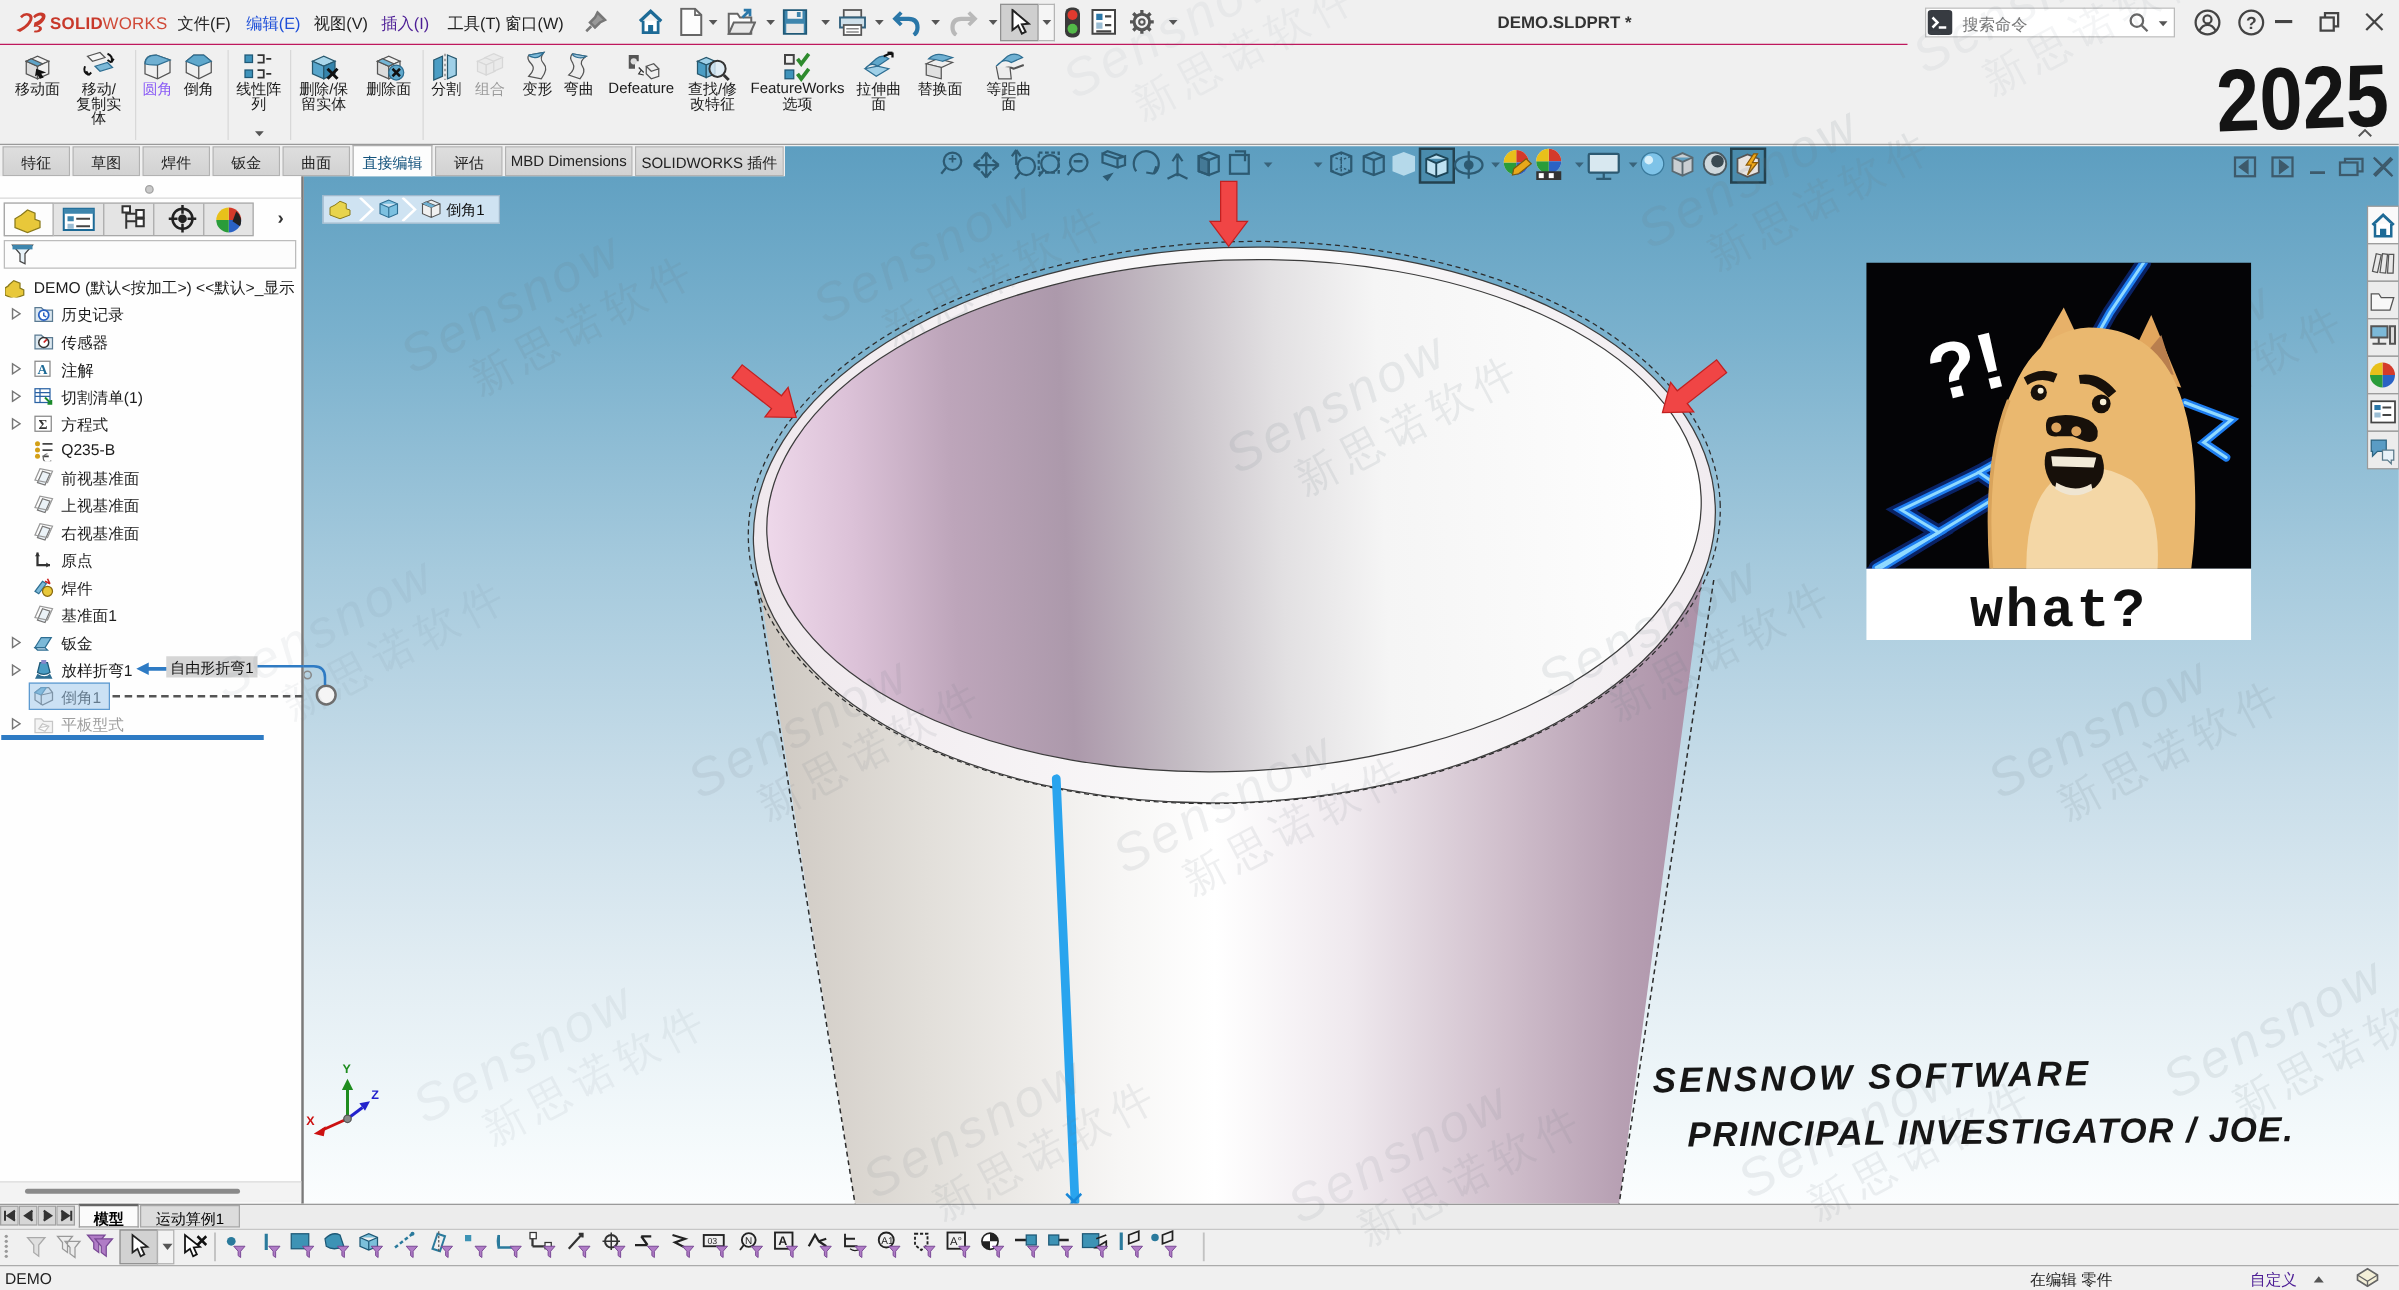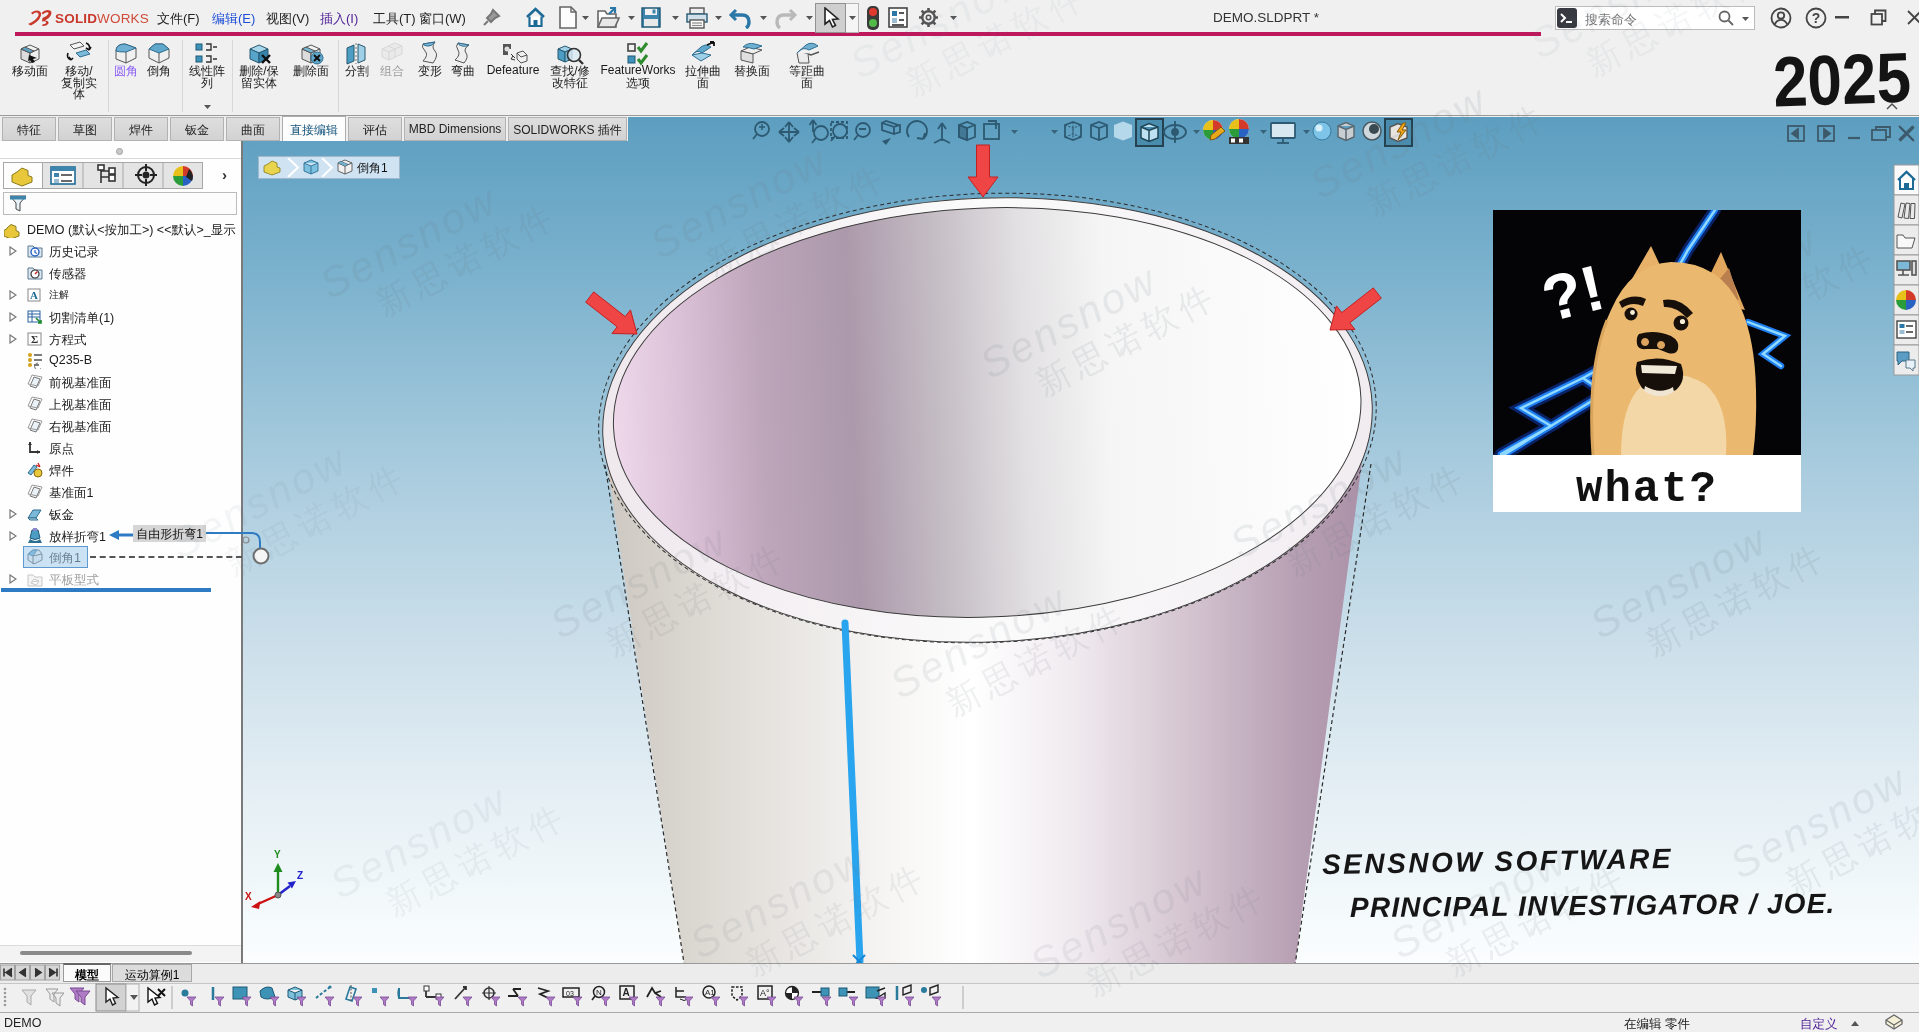--- a/index.html
+++ b/index.html
@@ -1,21 +1,21 @@
 <!DOCTYPE html>
 <html><head><meta charset="utf-8">
 <style>
 *{margin:0;padding:0;box-sizing:border-box}
 html,body{width:1919px;height:1032px;overflow:hidden;font-family:"Liberation Sans",sans-serif;background:#f0f0f0}
 .a{position:absolute}
 .txt{white-space:nowrap}
 </style></head>
 <body>
 
-<div class="a" style="left:15px;top:0;width:1526px;height:36px;background:#f0f0f0;border-bottom:4px solid #be185d">
+<div class="a" style="left:0;top:0;width:1526px;height:36px;background:#f0f0f0;border-bottom:1px solid #be185d">
 <svg class="a" style="left:12px;top:8px" width="130" height="20" viewBox="0 0 130 20">
 <g fill="#c8392b">
         <path d="M1 16 Q9 13 11.5 7.5 Q12 5 10 4.5 Q7.5 4 5.5 6.5 L4 5 Q7.5 1.5 11.5 2.8 Q15 4 13.8 8 Q12 13.5 4 17.5 Z"></path>
 <path d="M15.5 10 Q20 8.5 21.5 5.8 Q21.5 3.8 19 4.5 Q17 5.2 15.8 6.5 L14.5 5 Q18 1.5 22 2.2 Q25.5 3 24 7 Q22 11 18 12.5 Q22 12.5 21.5 15.5 Q20 18.5 15 17.8 L15.7 16.3 Q19 16.5 19.2 14.5 Q19.2 12.5 15 13.5 Z"></path>
       </g>
 <text x="28" y="15" font-size="13.5" font-weight="bold" fill="#c8392b" letter-spacing="0.2">SOLID</text>
 <text x="70" y="15" font-size="13.5" fill="#d04a38" letter-spacing="0.2">WORKS</text>
     </svg>
 <div class="a txt" style="left:142px;top:10px;font-size:13px;color:#222">文件(F)</div>
 <div class="a txt" style="left:197px;top:10px;font-size:13px;color:#1d4ed8">编辑(E)</div>
@@ -109,21 +109,21 @@
         <circle cx="11.5" cy="11.5" r="6.2" stroke-width="2.4"></circle>
         <circle cx="11.5" cy="11.5" r="2.2" stroke-width="1.6"></circle>
         <g stroke-width="2.6">
           <path d="M11.5 2 V5 M11.5 18 V21 M2 11.5 H5 M18 11.5 H21 M4.6 4.6 L6.8 6.8 M16.2 16.2 L18.4 18.4 M4.6 18.4 L6.8 16.2 M16.2 6.8 L18.4 4.6"></path>
         </g>
       </g>
     </svg>
 <svg class="a" style="left:934px;top:15px" width="9" height="6" viewBox="0 0 9 6">
       <path d="M1 1 L4.5 5 L8 1 Z" fill="#555"></path>
     </svg>
-<div class="a txt" style="left:1198px;top:10px;font-size:13.5px;font-weight:normal;color:#333">DEMO.SLDPRT *</div>
+<div class="a txt" style="left:1198px;top:10px;font-size:13.5px;font-weight:bold;color:#333">DEMO.SLDPRT *</div>
 <div class="a" style="left:1540px;top:6px;width:200px;height:24px;background:#fff;border:1px solid #bbb"></div>
 <svg class="a" style="left:1542px;top:8px" width="20" height="20" viewBox="0 0 20 20">
       <rect width="20" height="20" rx="3" fill="#373b41"></rect>
       <path d="M4 6 L8 10 L4 14" stroke="#fff" stroke-width="2" fill="none"></path>
       <line x1="9" y1="14" x2="15" y2="14" stroke="#fff" stroke-width="2"></line>
     </svg>
 <div class="a txt" style="left:1570px;top:11px;font-size:13px;color:#777">搜索命令</div>
 <svg class="a" style="left:1702px;top:9px" width="18" height="18" viewBox="0 0 18 18">
       <circle cx="7.5" cy="7.5" r="5" fill="none" stroke="#666" stroke-width="1.8"></circle>
       <line x1="11.5" y1="11.5" x2="16" y2="16" stroke="#666" stroke-width="1.8"></line>
@@ -703,21 +703,21 @@
     <path d="M9 10 l2.5 -2.5" stroke="#c22" stroke-width="1.4"></path>
   </svg>
 <div class="a txt" style="left:49px;top:266px;font-size:12.5px;color:#1c1c1c">传感器</div>
 <svg class="a" style="left:9px;top:290px" width="8" height="10" viewBox="0 0 8 10">
     <path d="M1 1 L7 5 L1 9 Z" fill="none" stroke="#777" stroke-width="1.2"></path>
   </svg>
 <svg class="a" style="left:26px;top:286px" width="18" height="18" viewBox="0 0 18 18">
     <rect x="2" y="3" width="12" height="12" fill="#fff" stroke="#888"></rect>
     <text x="8" y="13" font-size="11" font-weight="bold" fill="#1d6a96" text-anchor="middle" font-family="Liberation Serif">A</text>
   </svg>
-<div class="a txt" style="left:49px;top:288px;font-size:10px;color:#1c1c1c">注解</div>
+<div class="a txt" style="left:49px;top:288px;font-size:13px;color:#1c1c1c">注解</div>
 <svg class="a" style="left:9px;top:312px" width="8" height="10" viewBox="0 0 8 10">
     <path d="M1 1 L7 5 L1 9 Z" fill="none" stroke="#777" stroke-width="1.2"></path>
   </svg>
 <svg class="a" style="left:26px;top:308px" width="18" height="18" viewBox="0 0 18 18">
     <rect x="2" y="3" width="12" height="11" fill="#fff" stroke="#2a62a4"></rect>
     <path d="M2 6 h12 M2 9 h12 M6 3 v11" stroke="#2a62a4"></path>
     <path d="M10 10 l5 5 M12 15 h3 v-3" stroke="#1a8a2a" stroke-width="1.6" fill="none"></path>
   </svg>
 <div class="a txt" style="left:49px;top:310px;font-size:12.5px;color:#1c1c1c">切割清单(1)</div>
 <svg class="a" style="left:9px;top:334px" width="8" height="10" viewBox="0 0 8 10">

